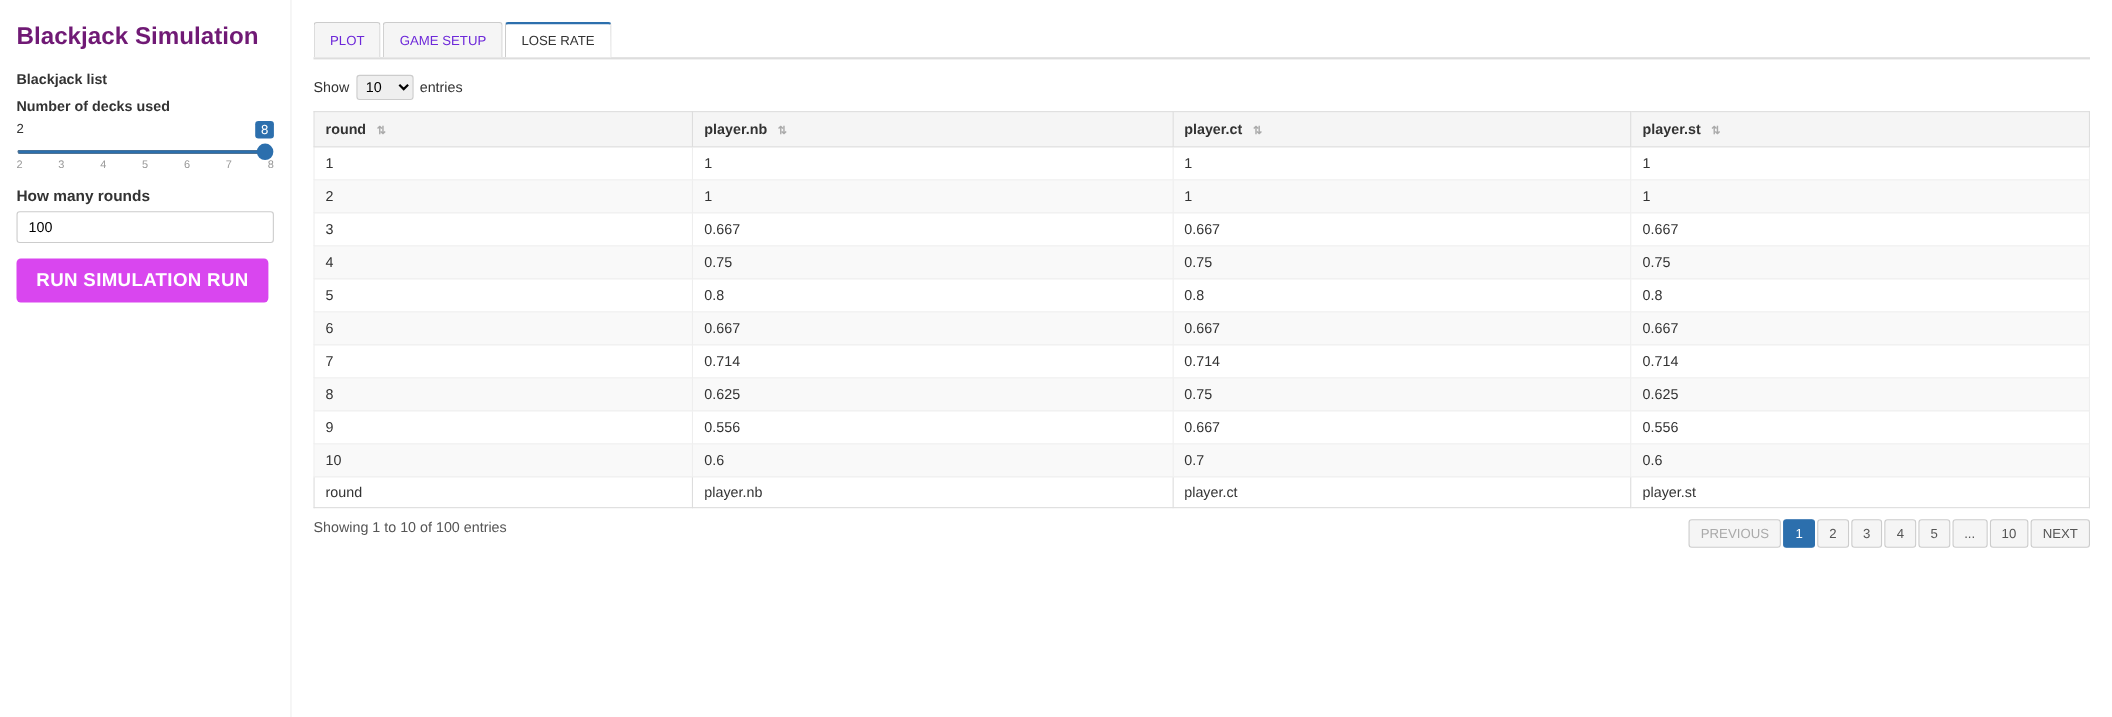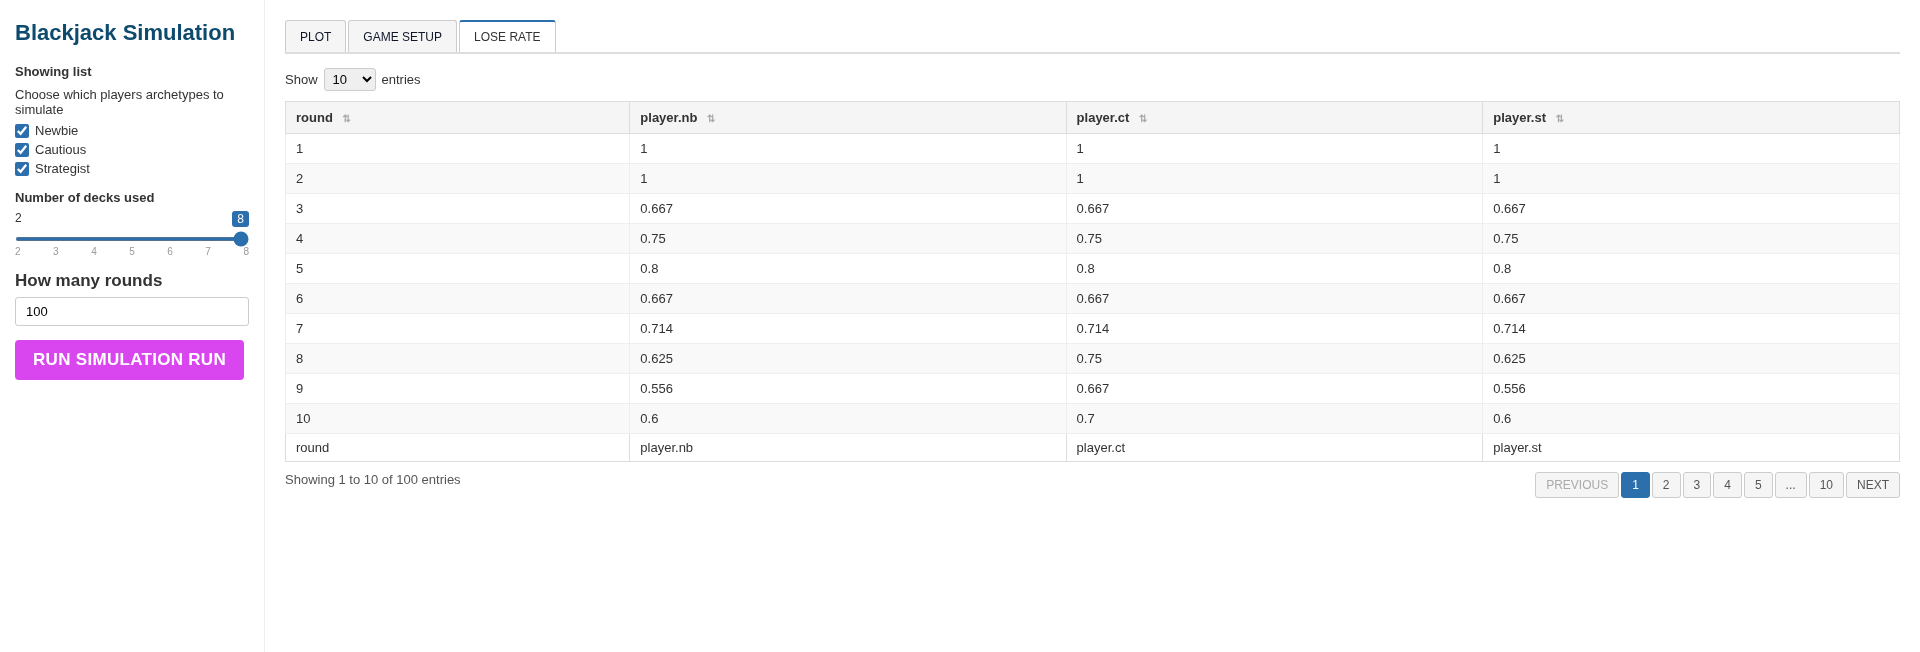--- a/index.html
+++ b/index.html
@@ -7,37 +7,37 @@
 
     .app-container { display: flex; min-height: 652px; }
 
     
     .sidebar {
       width: 265px;
       min-width: 265px;
       padding: 20px 15px;
       border-right: 1px solid #eee;
     }
-    .sidebar h1 { font-size: 22px; font-weight: bold; margin-bottom: 18px; color: #0c4a6e; }
+    .sidebar h1 { font-size: 22px; font-weight: bold; margin-bottom: 18px; color: #701a75; }
     .sidebar h3 { font-size: 13px; font-weight: bold; margin-bottom: 8px; }
     .checkbox-group { margin-bottom: 14px; }
     .checkbox-item { display: flex; align-items: center; gap: 6px; margin-bottom: 4px; font-size: 13px; }
     .checkbox-item input[type="checkbox"] { width: 14px; height: 14px; accent-color: #2c6fad; }
     .section-label { font-size: 13px; font-weight: bold; margin-bottom: 6px; margin-top: 10px; }
     .deck-range-container { margin-bottom: 14px; }
     .range-values { display: flex; justify-content: space-between; font-size: 12px; margin-bottom: 2px; }
     .range-min { color: #333; }
     .range-max { background: #2c6fad; color: #fff; padding: 1px 5px; border-radius: 3px; font-size: 12px; }
     input[type="range"] {
       width: 100%;
       accent-color: #2c6fad;
       height: 4px;
     }
     .range-ticks { display: flex; justify-content: space-between; font-size: 10px; color: #999; margin-top: 2px; }
-    .rounds-label { font-size: 17px; font-weight: bold; margin-bottom: 6px; margin-top: 10px; }
+    .rounds-label { font-size: 14px; font-weight: bold; margin-bottom: 6px; margin-top: 10px; }
     .rounds-input {
       width: 100%;
       border: 1px solid #ccc;
       padding: 6px 10px;
       border-radius: 3px;
       font-size: 13px;
       margin-bottom: 14px;
     }
     .run-btn {
       background: #d946ef;
@@ -57,21 +57,21 @@
 
     
     .tabs { display: flex; border-bottom: 2px solid #ddd; margin-bottom: 14px; }
     .tab-btn {
       padding: 8px 14px;
       border: 1px solid #ccc;
       border-bottom: none;
       background: #f5f5f5;
       cursor: pointer;
       font-size: 12px;
-      color: #0f172a;
+      color: #6d28d9;
       margin-right: 2px;
       border-radius: 3px 3px 0 0;
     }
     .tab-btn.active {
       background: #fff;
       border-top: 2px solid #2c6fad;
       color: #333;
       font-weight: normal;
     }
 
@@ -134,37 +134,22 @@
     .page-btn.disabled { color: #aaa; cursor: default; }
   </style>
 </head>
 <body>
 
 <div class="app-container">
 
   <div class="sidebar">
     <h1>Blackjack Simulation</h1>
 
-    <h3>Showing list</h3>
-
-    <div class="checkbox-group">
-      <div style="font-size:13px; margin-bottom:6px;">Choose which players archetypes to simulate</div>
-      <div class="checkbox-item">
-        <input type="checkbox" id="newbie" checked="" style="">
-        <label for="newbie">Newbie</label>
-      </div>
-      <div class="checkbox-item">
-        <input type="checkbox" id="cautious" checked="" style="">
-        <label for="cautious">Cautious</label>
-      </div>
-      <div class="checkbox-item">
-        <input type="checkbox" id="strategist" checked="" style="">
-        <label for="strategist">Strategist</label>
-      </div>
-    </div>
+    <h3>Blackjack list</h3>
+
 
     <div class="section-label">Number of decks used</div>
     <div class="deck-range-container">
       <div class="range-values">
         <span class="range-min">2</span>
         <span class="range-max">8</span>
       </div>
       <input type="range" min="2" max="8" value="8" style="">
       <div class="range-ticks">
         <span>2</span>

